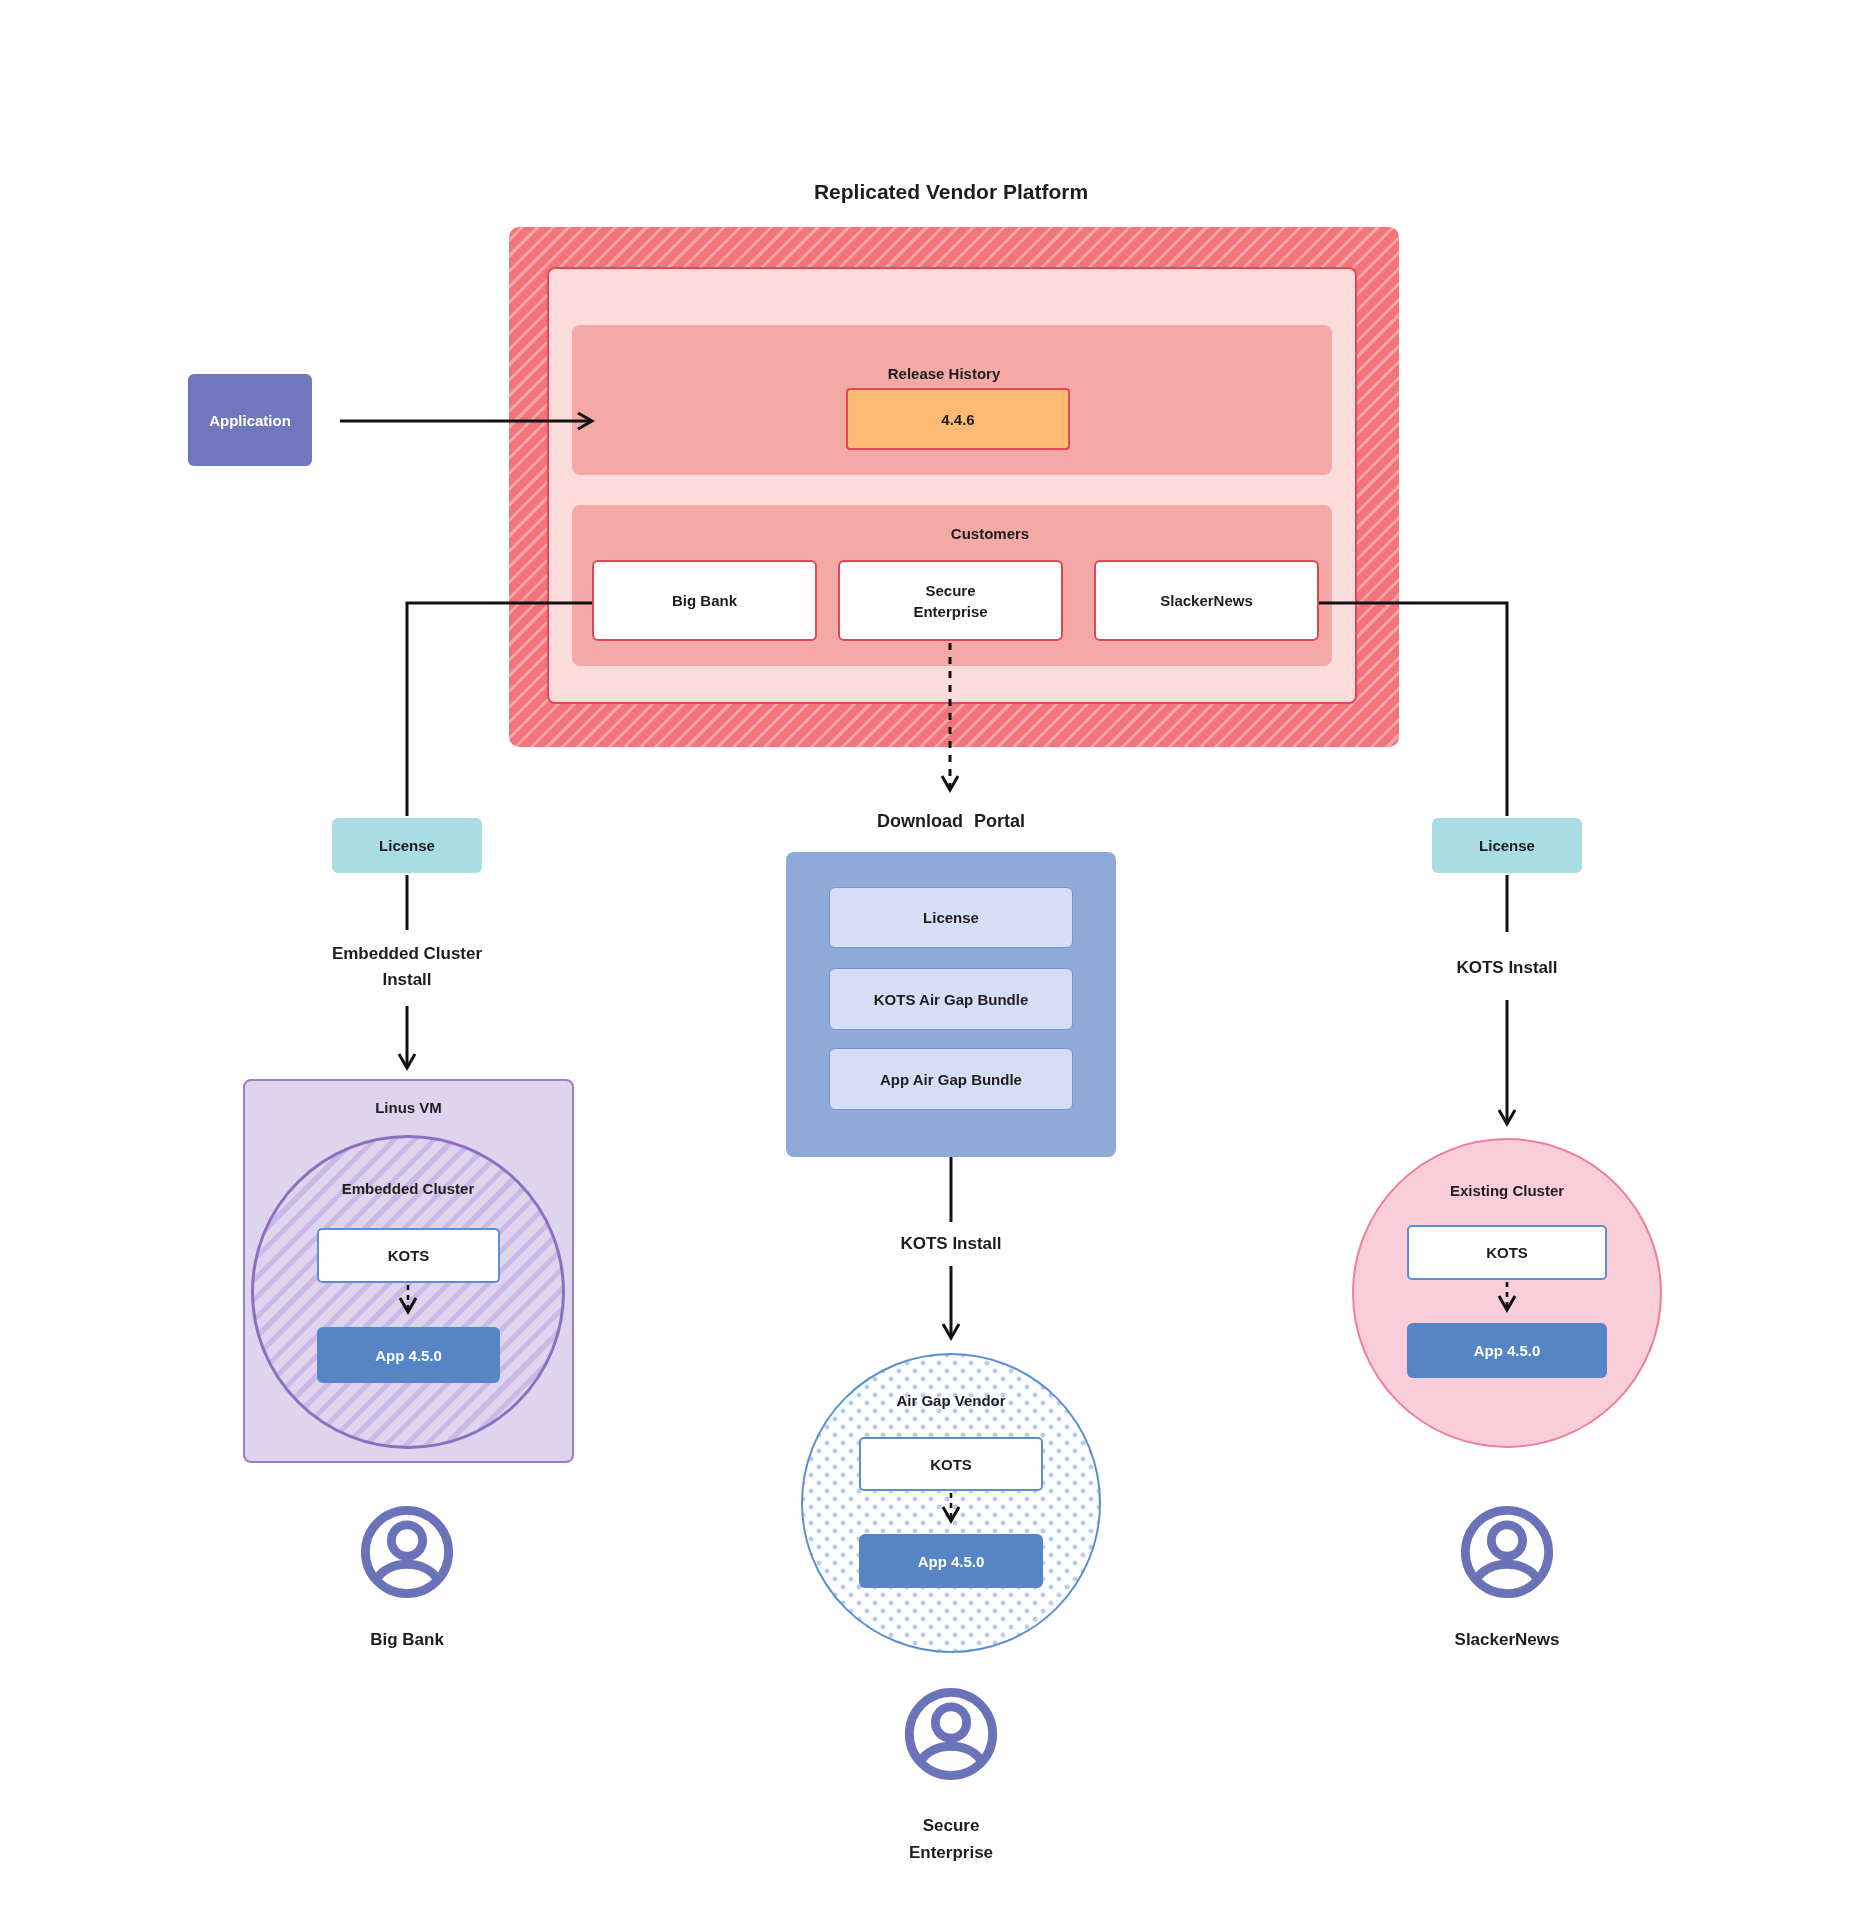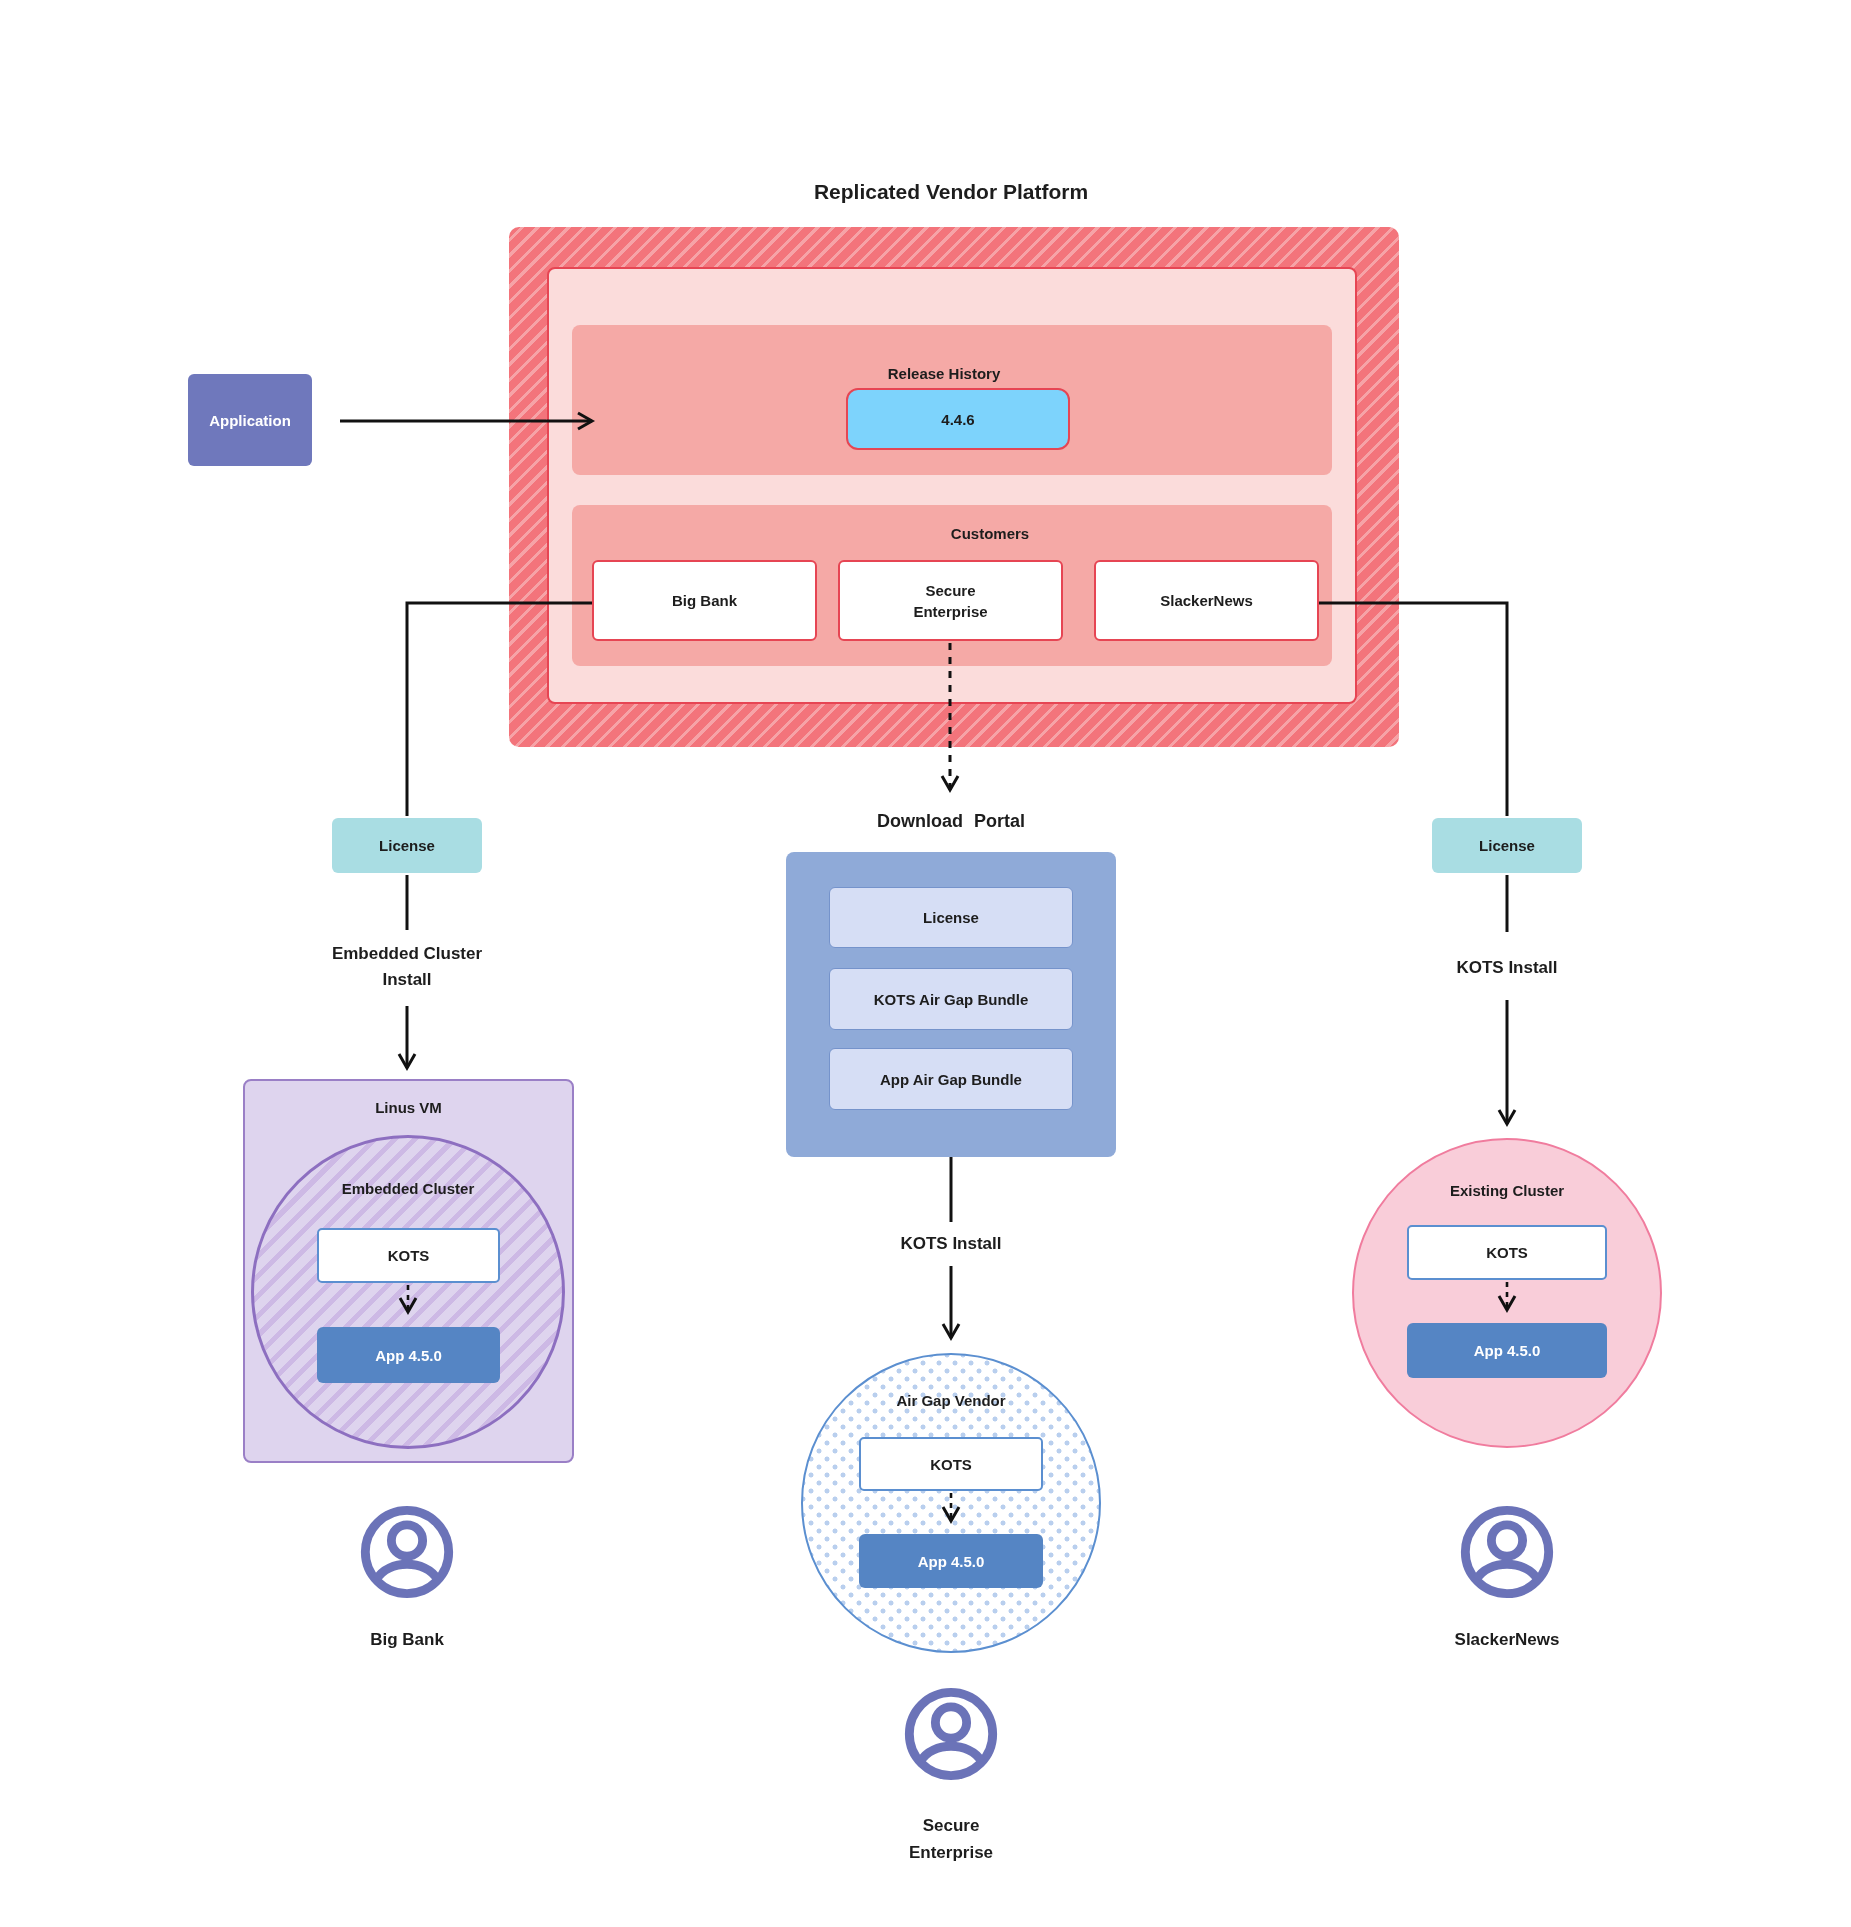--- a/index.html
+++ b/index.html
@@ -39,22 +39,22 @@
 
   .hatch{left:509px;top:227px;width:890px;height:520px;border-radius:10px;
     background:repeating-linear-gradient(135deg,var(--hatch-dark) 0 8px,var(--hatch-light) 8px 11px);}
   .stable{left:547px;top:267px;width:810px;height:437px;background:var(--stable-bg);
     border:2px solid var(--red-border);border-radius:8px;}
   .stable-lbl{left:547px;top:285px;width:924px;margin-top:40px;}
   .relpanel{left:572px;top:325px;width:760px;height:150px;background:var(--salmon);border-radius:8px;}
   .rel-lbl{left:572px;top:343px;width:744px;margin-top:20px;}
   .rel-450{left:598px;top:386px;width:224px;height:72px;background:var(--red-current);
     border-radius:8px;color:#fff;font-size:15px;font-weight:600;}
-  .rel-446{left:846px;top:388px;width:224px;height:62px;background:#7dd3fc;
-    border:2px solid var(--red-border);border-radius:12px;font-size:15px;font-weight:600;}
+  .rel-446{left:846px;top:388px;width:224px;height:62px;background:#fdba74;
+    border:2px solid var(--red-border);border-radius:4px;font-size:15px;font-weight:600;}
   .custpanel{left:572px;top:505px;width:760px;height:161px;background:var(--salmon);border-radius:8px;}
   .cust-lbl{left:572px;top:523px;width:836px;}
   .custbox{background:#fff;border:2px solid var(--red-border);border-radius:6px;
     font-size:15px;font-weight:600;line-height:1.4;}
   .cust-1{left:592px;top:560px;width:225px;height:81px;}
   .cust-2{left:838px;top:560px;width:225px;height:81px;}
   .cust-3{left:1094px;top:560px;width:225px;height:81px;}
 
   .appnode{left:188px;top:374px;width:124px;height:92px;background:var(--app-purple);
     border-radius:6px;color:#fff;font-size:15px;font-weight:600;}

